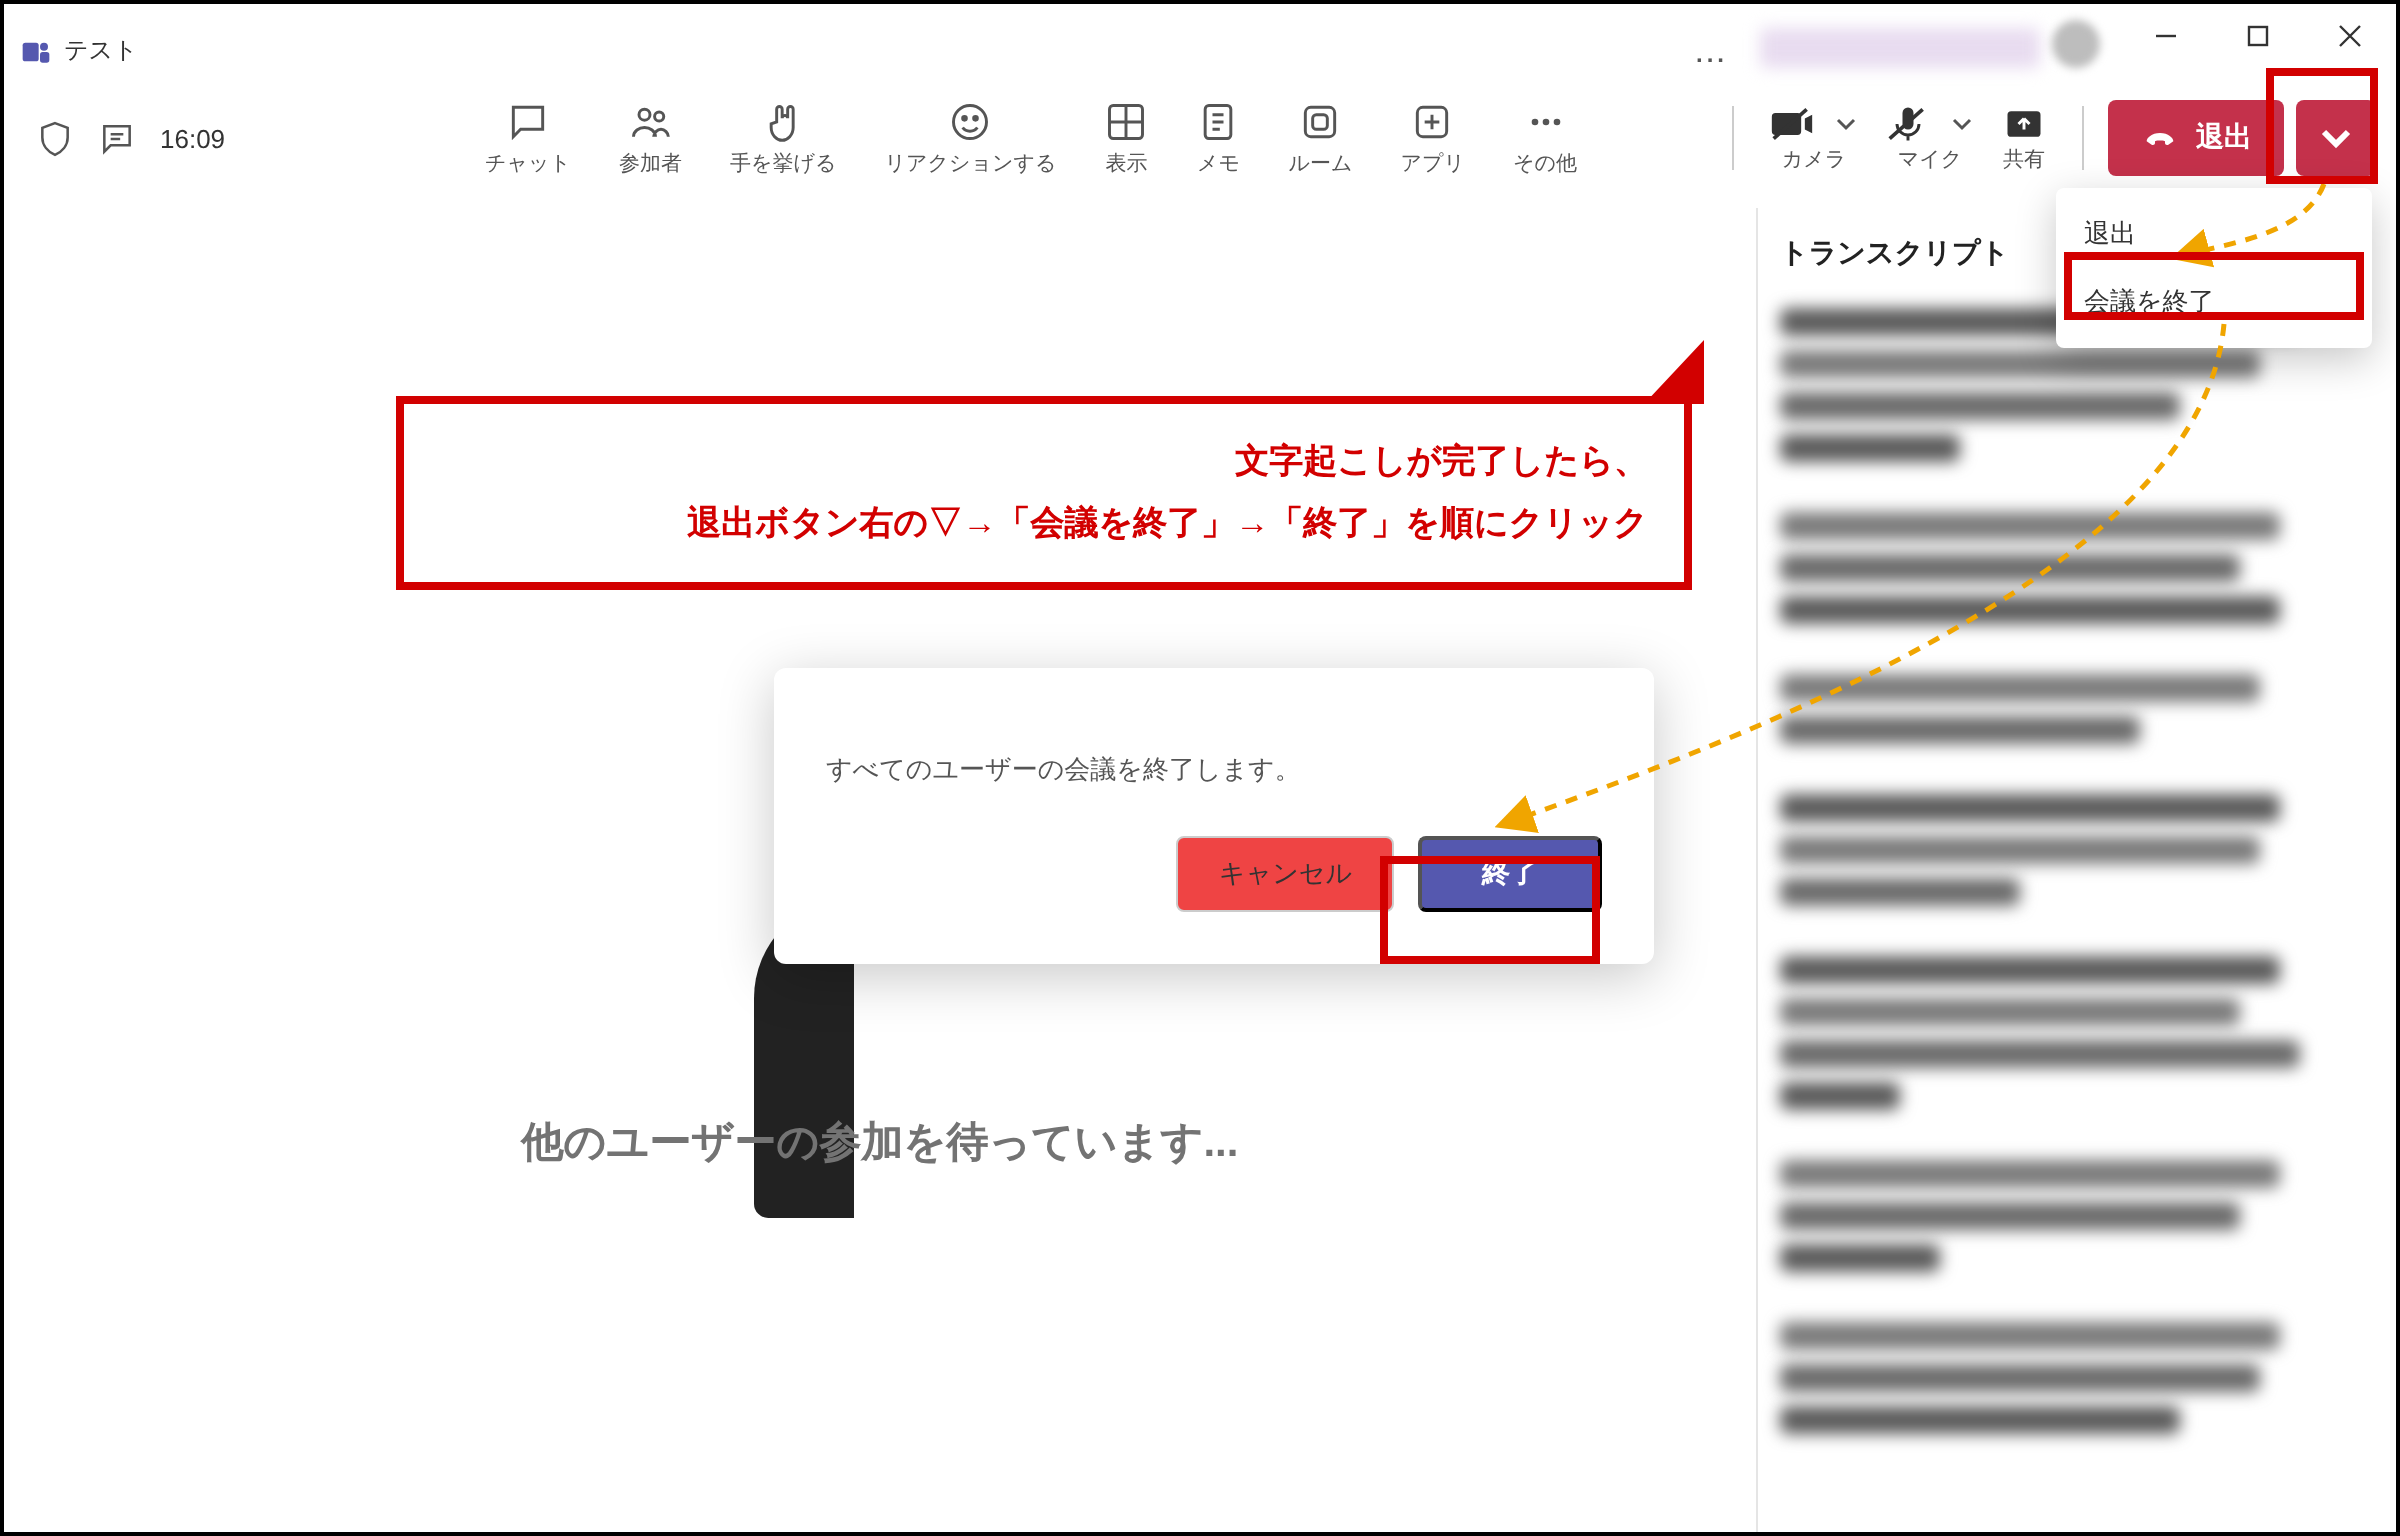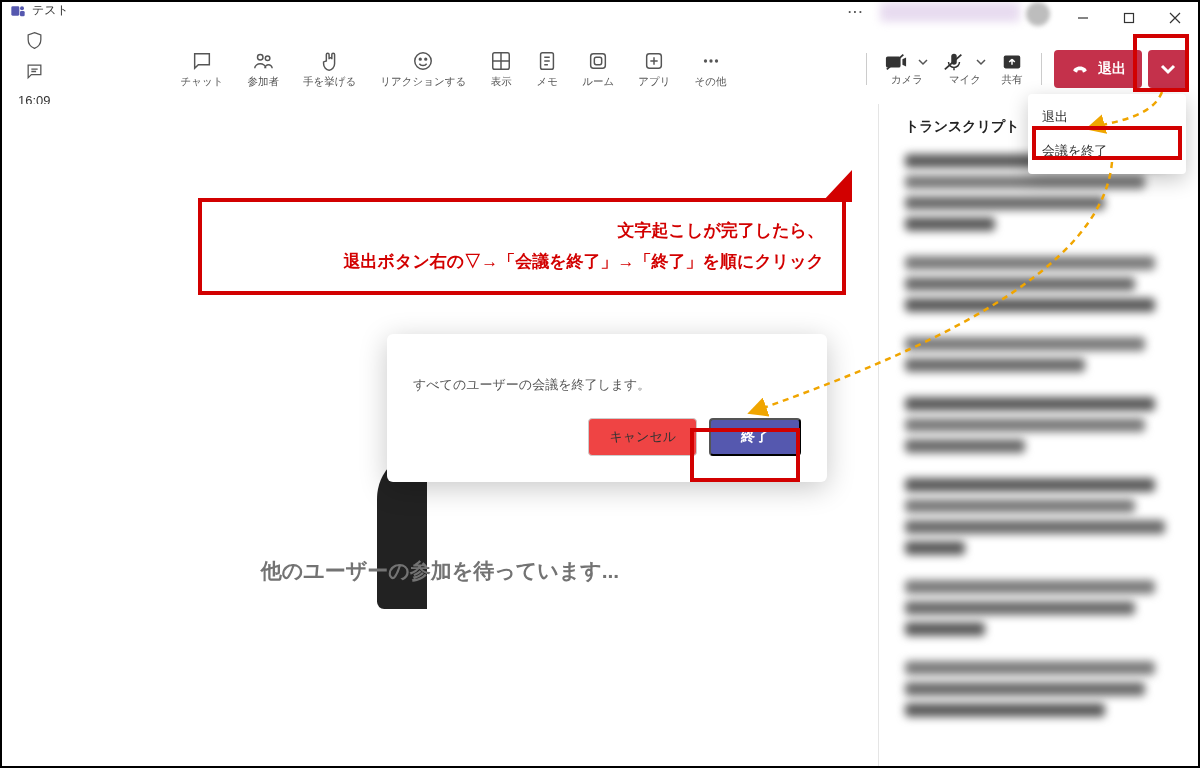--- a/index.html
+++ b/index.html
@@ -1,46 +1,46 @@
 <!DOCTYPE html>
 <html><head>
 <meta charset="utf-8">
 <style>
   * { box-sizing: border-box; margin: 0; padding: 0; font-family: "Segoe UI", Meiryo, sans-serif; }
   body { background: #fff; width: 1200px; height: 768px; position: relative; overflow: hidden; border: 2px solid #000; }
-  .titlebar { height: 32px; display: flex; align-items: flex-start; padding: 0 0 0 8px; font-size: 12px; color: #333; }
+  .titlebar { height: 32px; display: flex; align-items: flex-end; padding: 0 0 0 8px; font-size: 12px; color: #333; }
   .titlebar .title { display: flex; align-items: center; gap: 6px; }
   .titlebar .title svg { width: 16px; height: 16px; }
   .titlebar .spacer { flex: 1; }
   .titlebar .masked { width: 140px; height: 20px; filter: blur(4px); background: #e8dcf0; border-radius: 3px; margin-right: 6px; }
   .titlebar .avatar { width: 24px; height: 24px; border-radius: 50%; background: #bdbdbd; margin-right: 10px; filter: blur(2px); }
   .win-controls { display: flex; height: 32px; }
   .win-btn { width: 46px; height: 32px; display: flex; align-items: center; justify-content: center; color: #333; }
   .win-btn svg { width: 12px; height: 12px; }
 
   .toolbar { height: 70px; display: flex; align-items: center; padding: 0 10px 0 16px; position: relative; }
-  .toolbar .left { display: flex; align-items: center; gap: 12px; font-size: 13px; color: #333; flex-direction: column; }
+  .toolbar .left { display: flex; align-items: center; gap: 12px; font-size: 13px; color: #333; }
   .toolbar .left svg { width: 19px; height: 19px; }
   .toolbar .mid { display: flex; align-items: flex-start; gap: 24px; margin-left: 130px; }
   .toolbar .tb-item { display: flex; flex-direction: column; align-items: center; gap: 3px; font-size: 10.5px; color: #555; cursor: pointer; }
   .toolbar .tb-item svg { width: 22px; height: 22px; }
   .toolbar .right { margin-left: auto; display: flex; align-items: center; gap: 2px; }
   .vsep { width: 1px; height: 32px; background: #ccc; margin: 0 10px; }
   .toolbar .media-item { display: flex; flex-direction: column; align-items: center; font-size: 10.5px; color: #555; padding: 0 6px; position: relative; }
   .toolbar .media-item .row { display: flex; align-items: center; gap: 6px; }
   .toolbar .media-item svg.icon { width: 22px; height: 22px; }
   .toolbar .media-item svg.caret { width: 12px; height: 12px; margin-left:4px; }
   .leave-btn { background: #c4314b; color: #fff; height: 38px; padding: 0 16px; border-radius: 4px; display: flex; align-items: center; gap: 8px; font-size: 14px; font-weight: 600; }
   .leave-btn svg { width: 20px; height: 20px; }
   .leave-caret { background: #c4314b; color: #fff; height: 38px; width: 40px; border-radius: 4px; display: flex; align-items: center; justify-content: center; margin-left: 4px; }
   .leave-caret svg { width: 18px; height: 18px; }
 
   .main { position: absolute; top: 102px; bottom: 0; left: 0; right: 0; display: flex; }
   .stage { flex: 1; position: relative; background: #fff; }
-  .sidepanel { width: 320px; border-left: 1px solid #e5e5e5; padding: 14px 26px; }
+  .sidepanel { width: 320px; border-left: 1px solid #e5e5e5; padding: 14px 11px; }
   .sidepanel h3 { font-size: 14px; font-weight: 600; color: #222; margin-bottom: 18px; }
   .sidepanel .blur { height: 14px; border-radius: 4px; filter: blur(4px); margin-bottom: 7px; }
 
   .waiting-text { position: absolute; top: 453px; left: 50%; transform: translateX(-50%); font-size: 21px; font-weight: 600; color: #737373; }
 
   .avatar-peek { position: absolute; top: 345px; left: 375px; width: 50px; height: 160px; background: #222; border-top-left-radius: 70px; border-bottom-left-radius: 10px; }
 
   .dialog { position: absolute; top: 230px; left: 385px; width: 440px; background: #fff; border-radius: 6px; box-shadow: 0 6px 28px rgba(0,0,0,.22); padding: 26px; }
   .dialog .dtitle { font-size: 18px; font-weight: 700; color: #222; margin-bottom: 10px; }
   .dialog .dmsg   { font-size: 13px; color: #555; margin-bottom: 24px; margin-top: 16px; }

